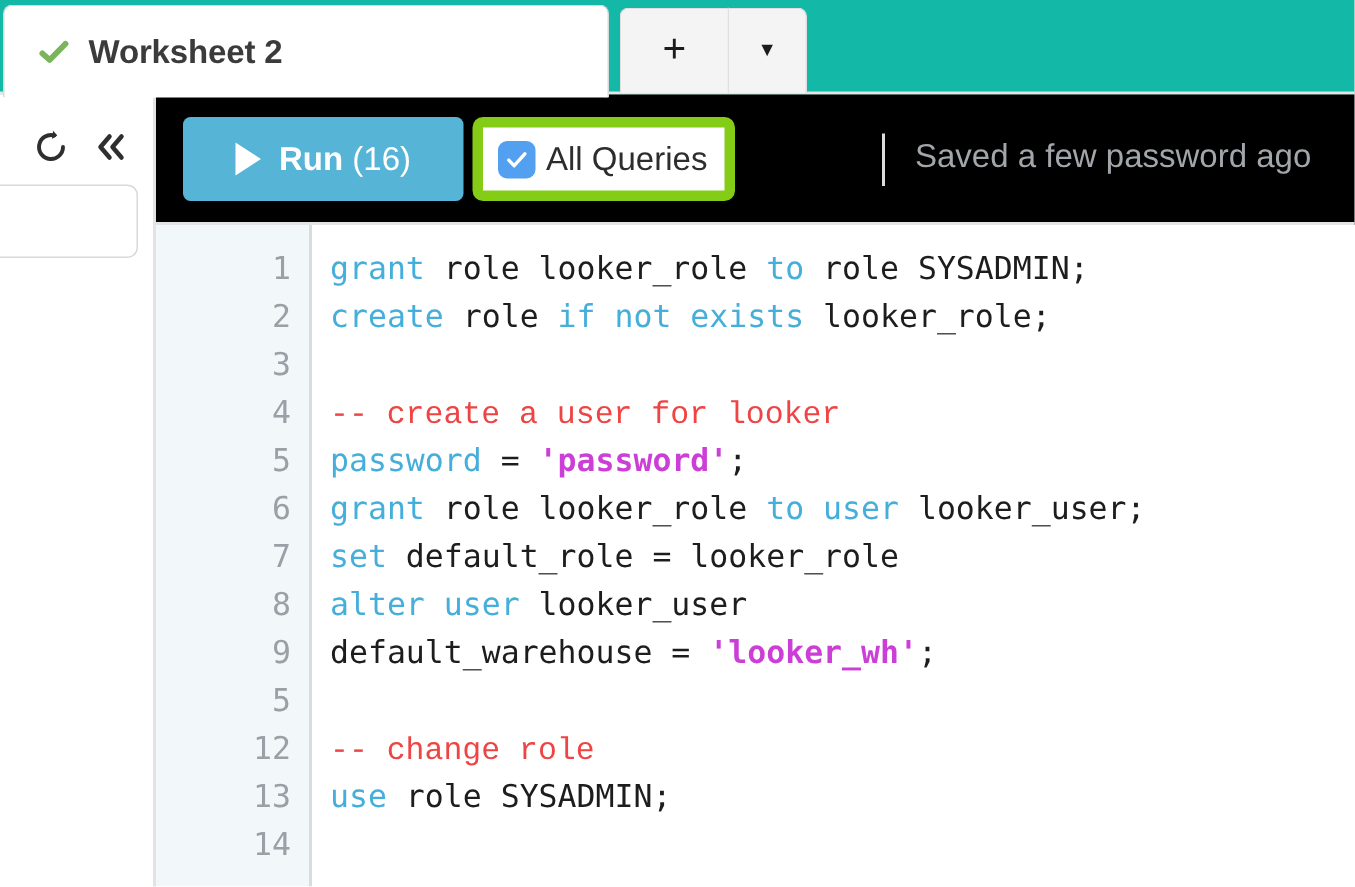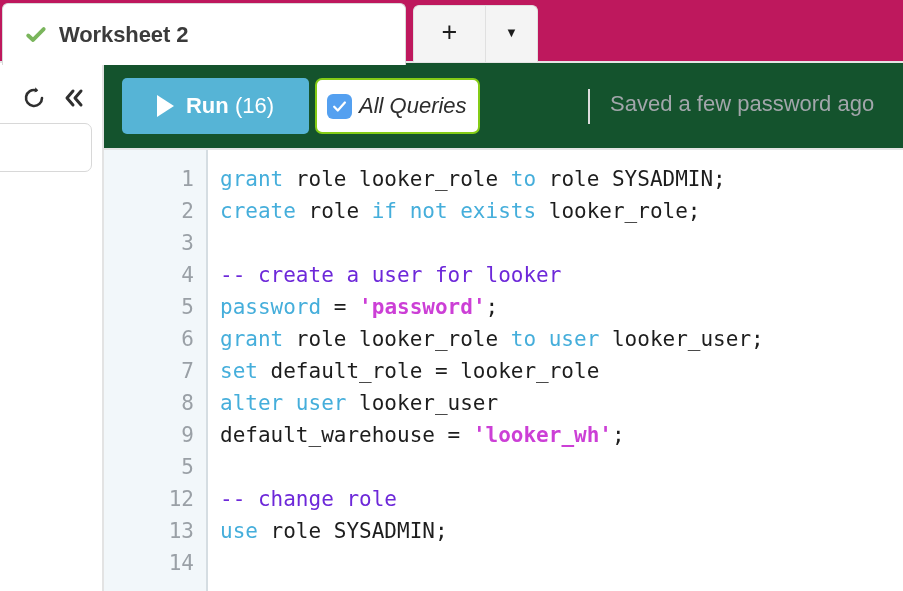--- a/index.html
+++ b/index.html
@@ -21,21 +21,21 @@
     height: 591px;
     background: #ffffff;
   }
 
   
   .tabbar {
     position: absolute;
     left: 0; top: 0;
     width: 903px;
     height: 63px;
-    background: #be185d;
+    background: #14b8a6;
     border-bottom: 2px solid #e4e4e4;
     box-sizing: border-box;
   }
   .tab-active {
     position: absolute;
     left: 2px;
     top: 3px;
     width: 404px;
     height: 62px;
     background: #ffffff;
@@ -137,21 +137,21 @@
     box-sizing: border-box;
   }
 
   
   .toolbar {
     position: absolute;
     left: 104px;
     top: 63px;
     width: 799px;
     height: 87px;
-    background: #14532d;
+    background: #000000;
     border-bottom: 2px solid #e4e4e4;
     box-sizing: border-box;
   }
   .run-btn {
     position: absolute;
     left: 18px;
     top: 15px;
     width: 187px;
     height: 56px;
     background: #56b4d6;
@@ -177,29 +177,28 @@
     white-space: nowrap;
   }
   .run-label b { font-weight: bold; }
   .run-label span { font-weight: normal; }
 
   .allq-wrap {
     position: absolute;
     left: 211px;
     top: 15px;
     height: 56px;
-    border: 2px solid #84cc16;
+    border: 7px solid #84cc16;
     border-radius: 7px;
     box-sizing: border-box;
     background: #ffffff;
     display: flex;
     align-items: center;
     padding: 0 11px 0 10px;
     cursor: pointer;
-    font-style: italic;
   }
   .allq-box {
     width: 25px;
     height: 25px;
     border-radius: 6px;
     background: #54a0f0;
     display: flex;
     align-items: center;
     justify-content: center;
     flex: 0 0 auto;
@@ -272,21 +271,21 @@
     text-align: right;
     padding-right: 12px;
     color: #9aa0a6;
     box-sizing: border-box;
   }
   .codearea .ln {
     padding-left: 10px;
     color: #1d1d1d;
   }
   .kw  { color: #45aedb; }
-  .cm  { color: #6d28d9; }
+  .cm  { color: #ef4444; font-family: Liberation Mono, monospace; }
   .str { color: #cc3fd6; font-weight: bold; }
   .pl  { color: #1d1d1d; }
 </style>
 </head>
 <body>
 
 <div id="app">
 
   <div class="tabbar">
 

